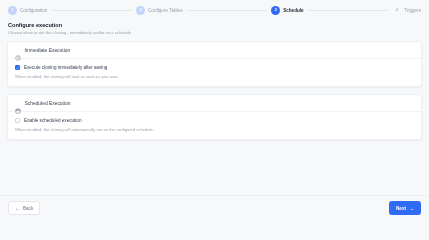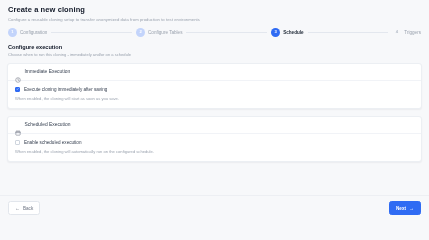--- a/index.html
+++ b/index.html
@@ -82,24 +82,20 @@
     background: #2f6bf3; border: 1px solid #2f6bf3; color: #ffffff;
     font-size: 4.6px; padding: 3.5px 6px; font-weight: bold;
   }
   .arrow { font-size: 5px; line-height: 1; }
 </style>
 </head>
 <body>
 
 <div class="page">
 
-  <div class="header">
-    <div class="page-title">Create a new cloning</div>
-    <div class="page-subtitle">Configure a reusable cloning setup to transfer anonymized data from production to test environments</div>
-  </div>
 
   <div class="stepper">
 
     <div class="step">
       <span class="step-bullet done">1</span>
       <span class="step-label">Configuration</span>
     </div>
     <span class="step-line"></span>
 
     <div class="step">

